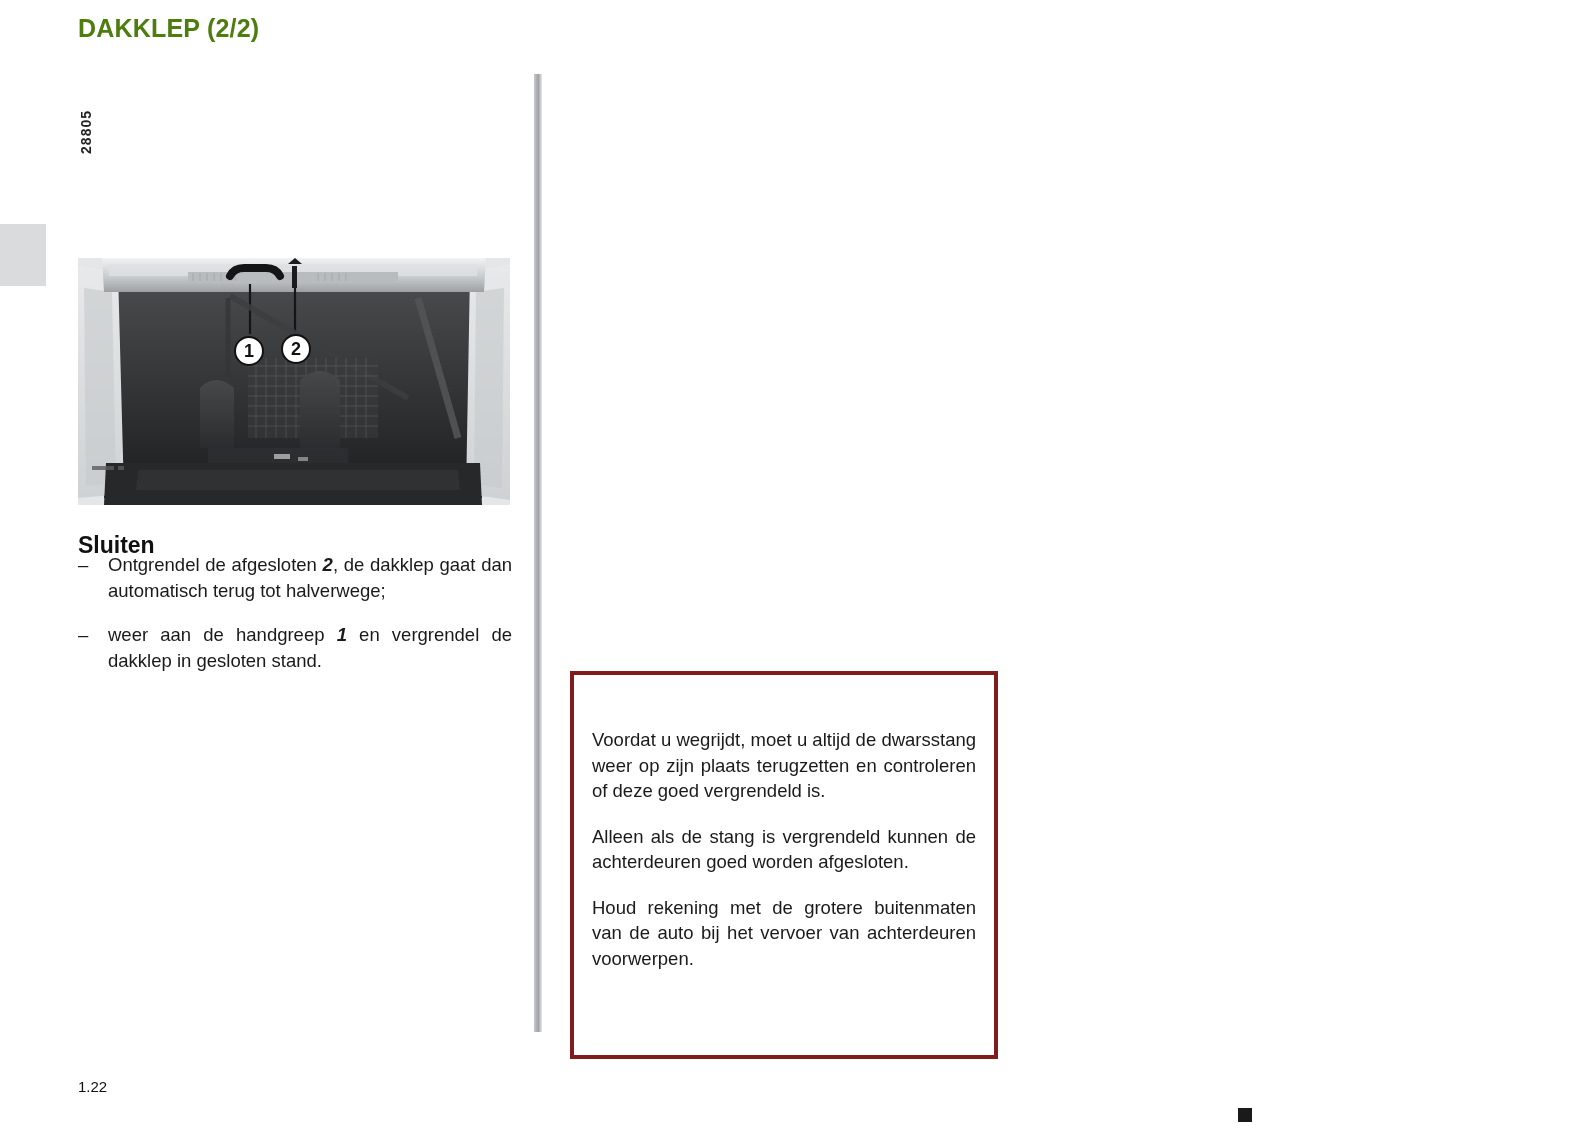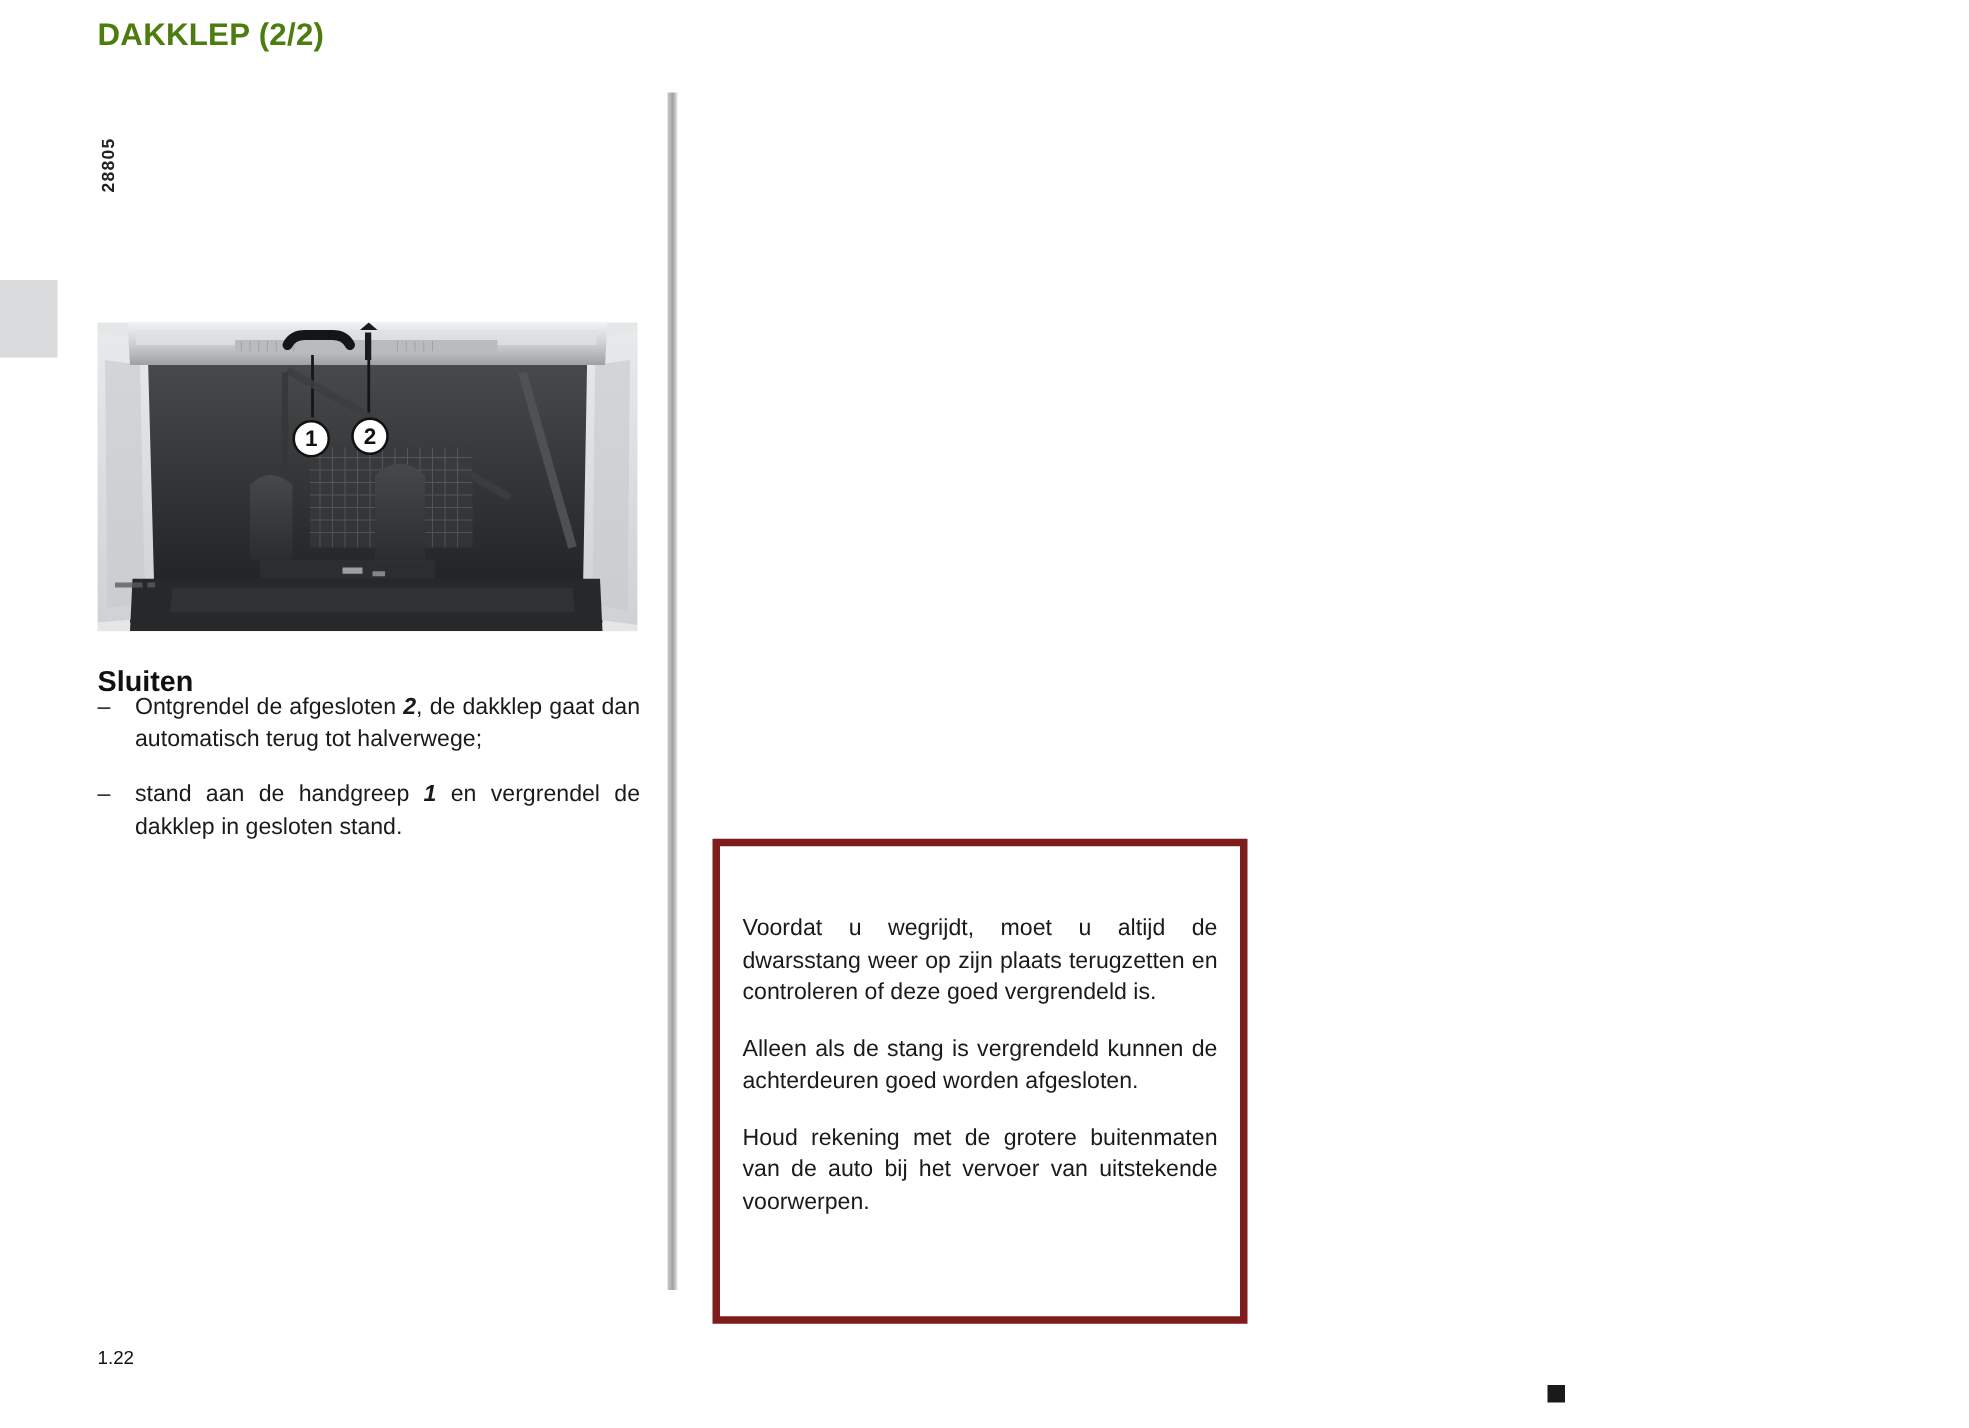--- a/index.html
+++ b/index.html
@@ -116,21 +116,21 @@
     font-style: italic;
   }
 
   
   .warning-box {
     position: absolute;
     left: 570px;
     top: 671px;
     width: 428px;
     height: 388px;
-    border: 6px solid #7f1d1d;
+    border: 4px solid #7f1d1d;
     box-sizing: border-box;
     padding: 52px 18px 0 18px;
   }
   .warning-box p {
     margin: 0 0 20px 0;
     font-size: 18.5px;
     line-height: 25.5px;
     text-align: justify;
     color: #1a1a1a;
   }
@@ -293,24 +293,24 @@
 
 <div class="section-heading">Sluiten</div>
 
 <div class="bullet-list">
   <div class="bullet">
     <span class="dash">–</span>
     <span>Ontgrendel de afgesloten </span><b>2</b><span>, de dakklep gaat dan automatisch terug tot halverwege;</span>
   </div>
   <div class="bullet">
     <span class="dash">–</span>
-    <span>stand aan de handgreep </span><b>1</b><span> en vergrendel de dakklep in gesloten stand.</span>
+    <span>weer aan de handgreep </span><b>1</b><span> en vergrendel de dakklep in gesloten stand.</span>
   </div>
 </div>
 
 <div class="warning-box">
   <p>Voordat u wegrijdt, moet u altijd de dwarsstang weer op zijn plaats terugzetten en controleren of deze goed vergrendeld is.</p>
   <p>Alleen als de stang is vergrendeld kunnen de achterdeuren goed worden afgesloten.</p>
-  <p>Houd rekening met de grotere buitenmaten van de auto bij het vervoer van uitstekende voorwerpen.</p>
+  <p>Houd rekening met de grotere buitenmaten van de auto bij het vervoer van achterdeuren voorwerpen.</p>
 </div>
 
 <div class="page-number">1.22</div>
 <div class="footer-square"></div>
 
 </body></html>

